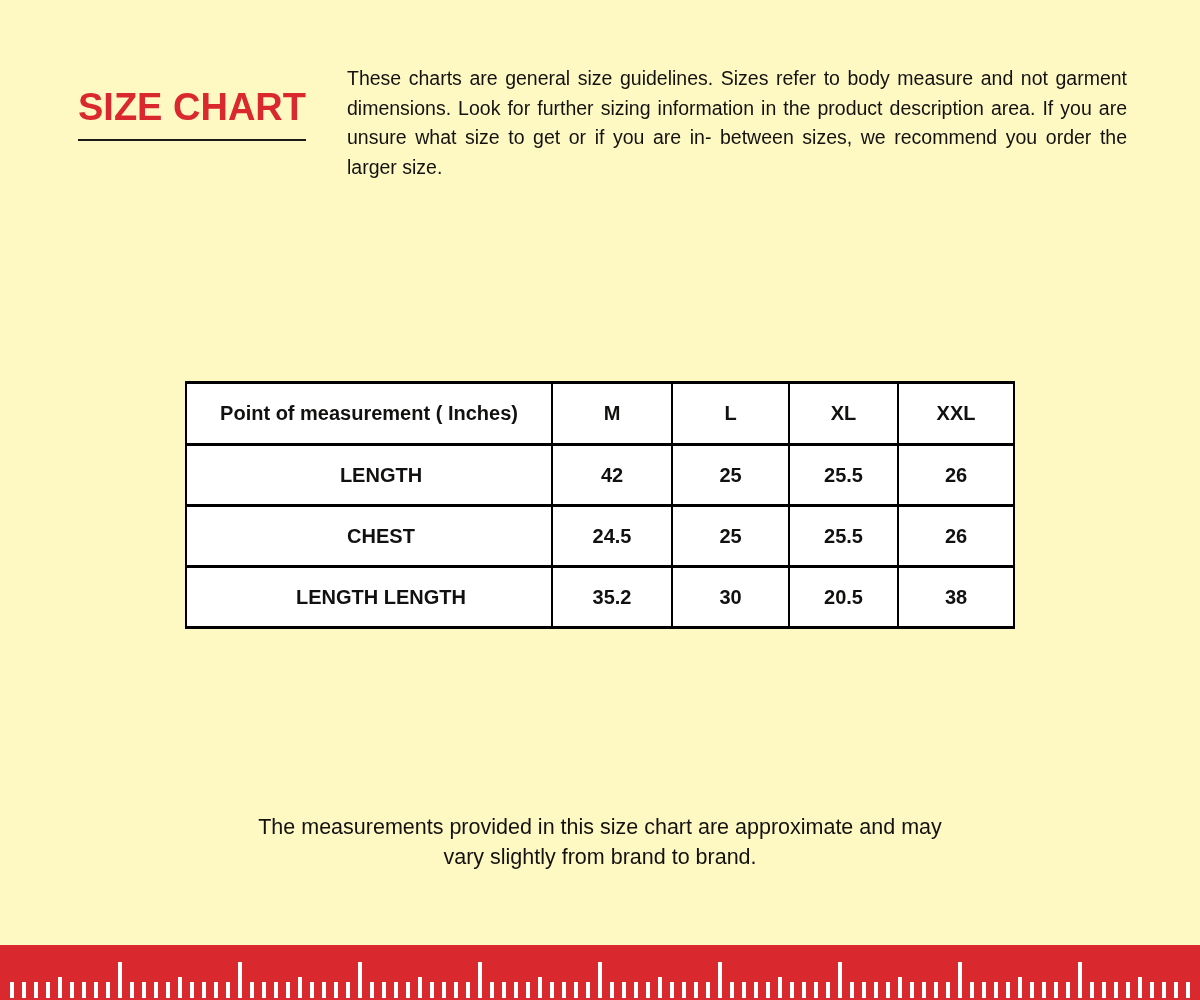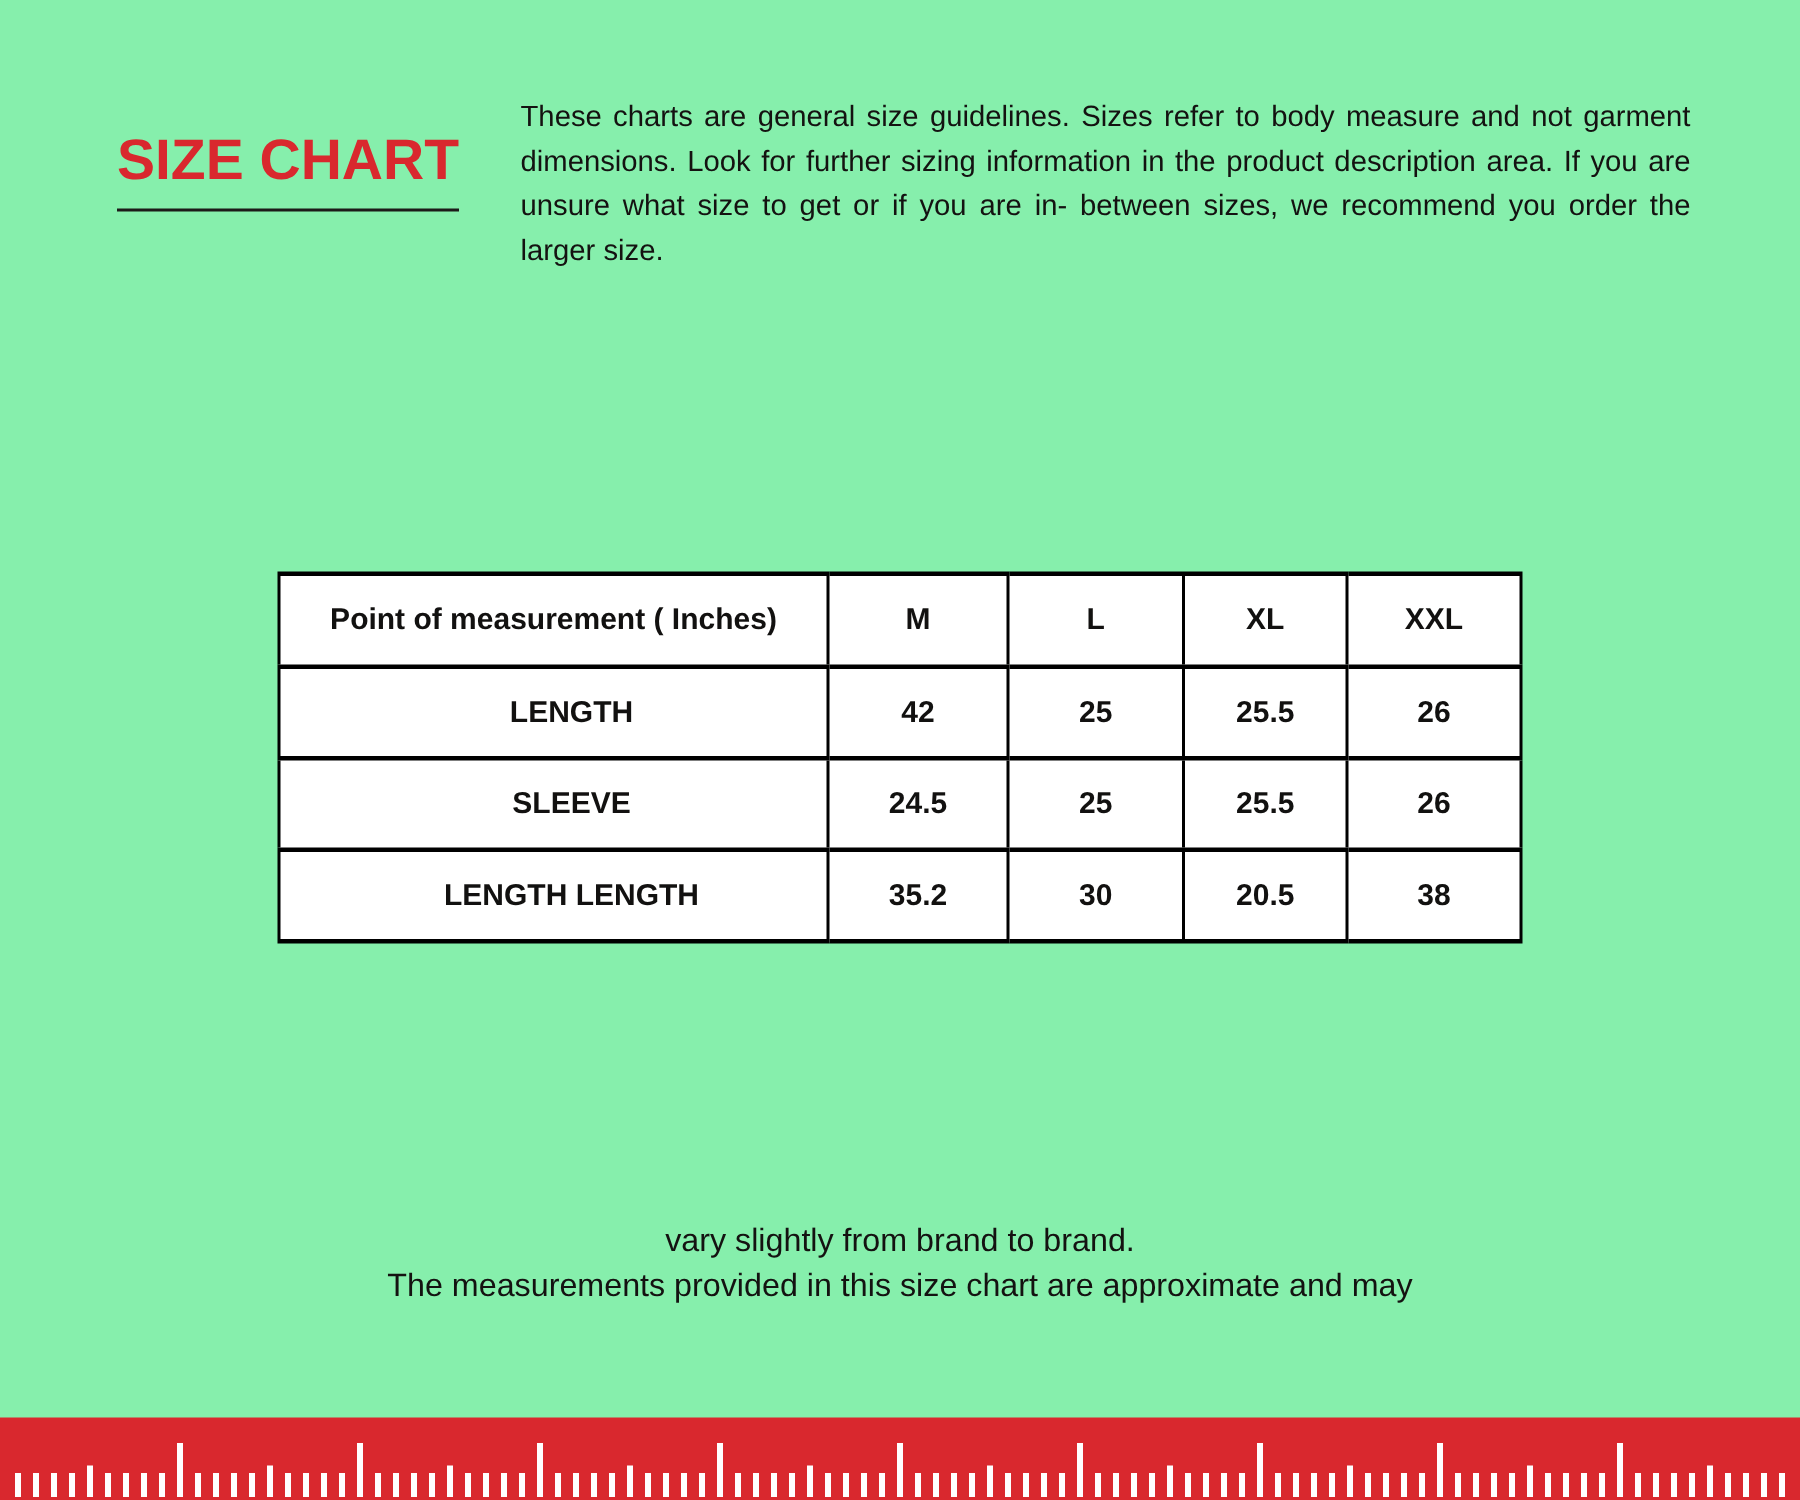--- a/index.html
+++ b/index.html
@@ -2,21 +2,21 @@
 <html style="--accent: #d9282e;"><head>
 <meta charset="utf-8">
 <style>
   :root { --accent: #d9282e; --ink: #161413; }
   * { margin: 0; padding: 0; box-sizing: border-box; }
   html, body { background: #ffffff; }
   .page {
     position: relative;
     width: 1200px;
     height: 1000px;
-    background: #86efac;
+    background: #fef9c3;
     overflow: hidden;
     font-family: "Liberation Sans", sans-serif;
     color: var(--ink);
   }
 
   
   .title-block {
     position: absolute;
     left: 78px;
     top: 88px;
@@ -138,39 +138,39 @@
     </thead>
     <tbody>
       <tr>
         <td class="row-label">LENGTH</td>
         <td>42</td>
         <td>25</td>
         <td>25.5</td>
         <td>26</td>
       </tr>
       <tr>
-        <td class="row-label">SLEEVE</td>
+        <td class="row-label">CHEST</td>
         <td>24.5</td>
         <td>25</td>
         <td>25.5</td>
         <td>26</td>
       </tr>
       <tr>
         <td class="row-label">LENGTH LENGTH</td>
         <td>35.2</td>
         <td>30</td>
         <td>20.5</td>
         <td>38</td>
       </tr>
     </tbody>
   </table>
 
   <div class="footnote">
+    <div>The measurements provided in this size chart are approximate and may</div>
     <div>vary slightly from brand to brand.</div>
-    <div>The measurements provided in this size chart are approximate and may</div>
   </div>
 
   <div class="ruler">
       <div class="tick short" style="left: 10px;"></div>
       <div class="tick short" style="left: 22px;"></div>
       <div class="tick short" style="left: 34px;"></div>
       <div class="tick short" style="left: 46px;"></div>
       <div class="tick medium" style="left: 58px;"></div>
       <div class="tick short" style="left: 70px;"></div>
       <div class="tick short" style="left: 82px;"></div>

